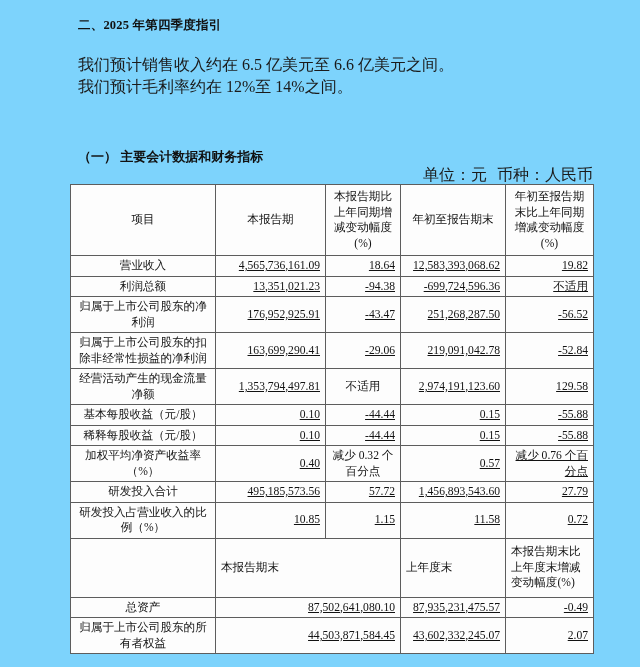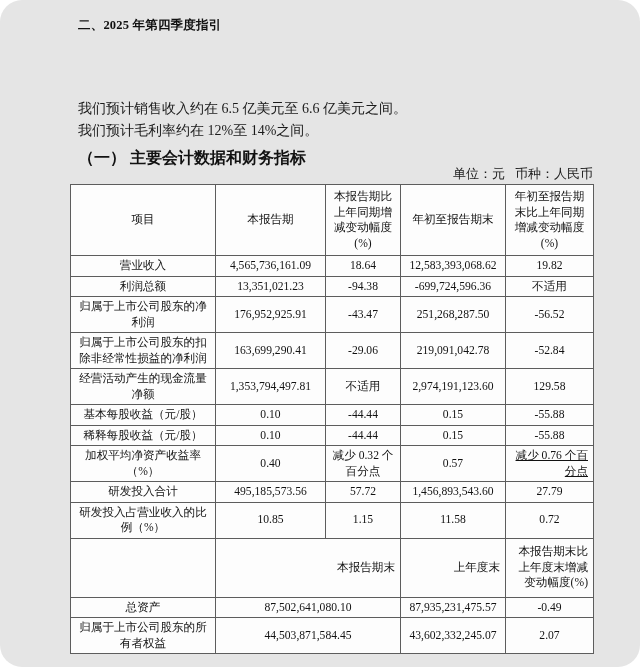--- a/index.html
+++ b/index.html
@@ -14,59 +14,57 @@
     font-family: "Liberation Serif", "DejaVu Serif", serif;
     color: #1b1b1b;
     -webkit-font-smoothing: antialiased;
   }
   .page {
     position: relative;
     width: 640px;
     height: 667px;
     padding: 0;
     box-sizing: border-box;
-    background: #e5e5e5;
-    border-radius: 22px;
+    background: #7dd3fc;
   }
 
   
   .h-sec {
     font-weight: bold;
     font-size: 12.5px;
     letter-spacing: 0.2px;
     margin: 0;
     padding: 0;
     color: #111;
   }
   #sec2-heading { position: absolute; left: 78px; top: 17px; }
   #sec3-heading { position: absolute; left: 78px; top: 124px; }
   #sec3-sub-heading {
     position: absolute; left: 78px; top: 148px;
-    font-weight: bold; font-size: 16px; color: #111;
+    font-weight: bold; font-size: 13px; color: #111;
   }
 
   .para {
     position: absolute;
     left: 78px;
-    font-size: 14px;
+    font-size: 16px;
     line-height: 20px;
     color: #1b1b1b;
     white-space: nowrap;
-    margin-top: 44px;
   }
   #guidance-line-1 { top: 55px; }
   #guidance-line-2 { top: 77px; }
 
   .unit-line {
     position: absolute;
     top: 165px;
     left: 0;
     width: 593px;
     text-align: right;
-    font-size: 13px;
+    font-size: 16px;
     color: #1b1b1b;
   }
   .unit-line .unit-gap { display: inline-block; width: 10px; }
 
   
   .fin-table {
     position: absolute;
     left: 70px;
     top: 184px;
     width: 523px;
@@ -87,26 +85,26 @@
   .col-chg    { width: 75px;  }
   .col-ytd    { width: 105px; }
   .col-ytdchg { width: 88px;  }
 
   .hdr {
     text-align: center;
     vertical-align: middle;
     height: 66px;
   }
   .lbl  { text-align: center; }
-  .num  { text-align: center; }
+  .num  { text-align: right; text-decoration: underline; }
   .ctr  { text-align: center; }
   .rt   { text-align: right; text-decoration: underline; }
 
   .h2-hdr {
-    text-align: right;
+    text-align: left;
     vertical-align: middle;
     height: 54px;
   }
   .wrap { white-space: normal; word-break: break-all; }
 </style>
 </head>
 <body>
 
 <div class="page">
 

